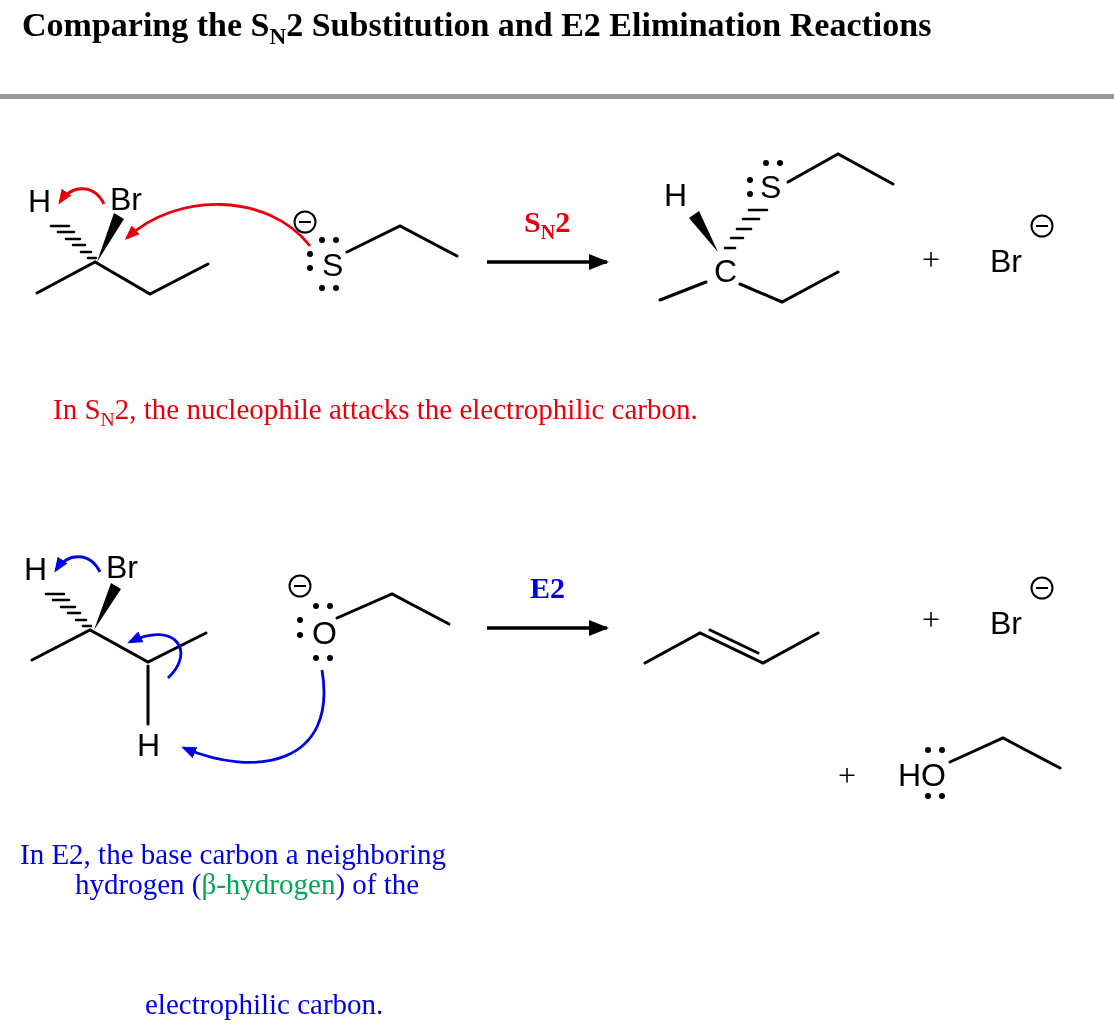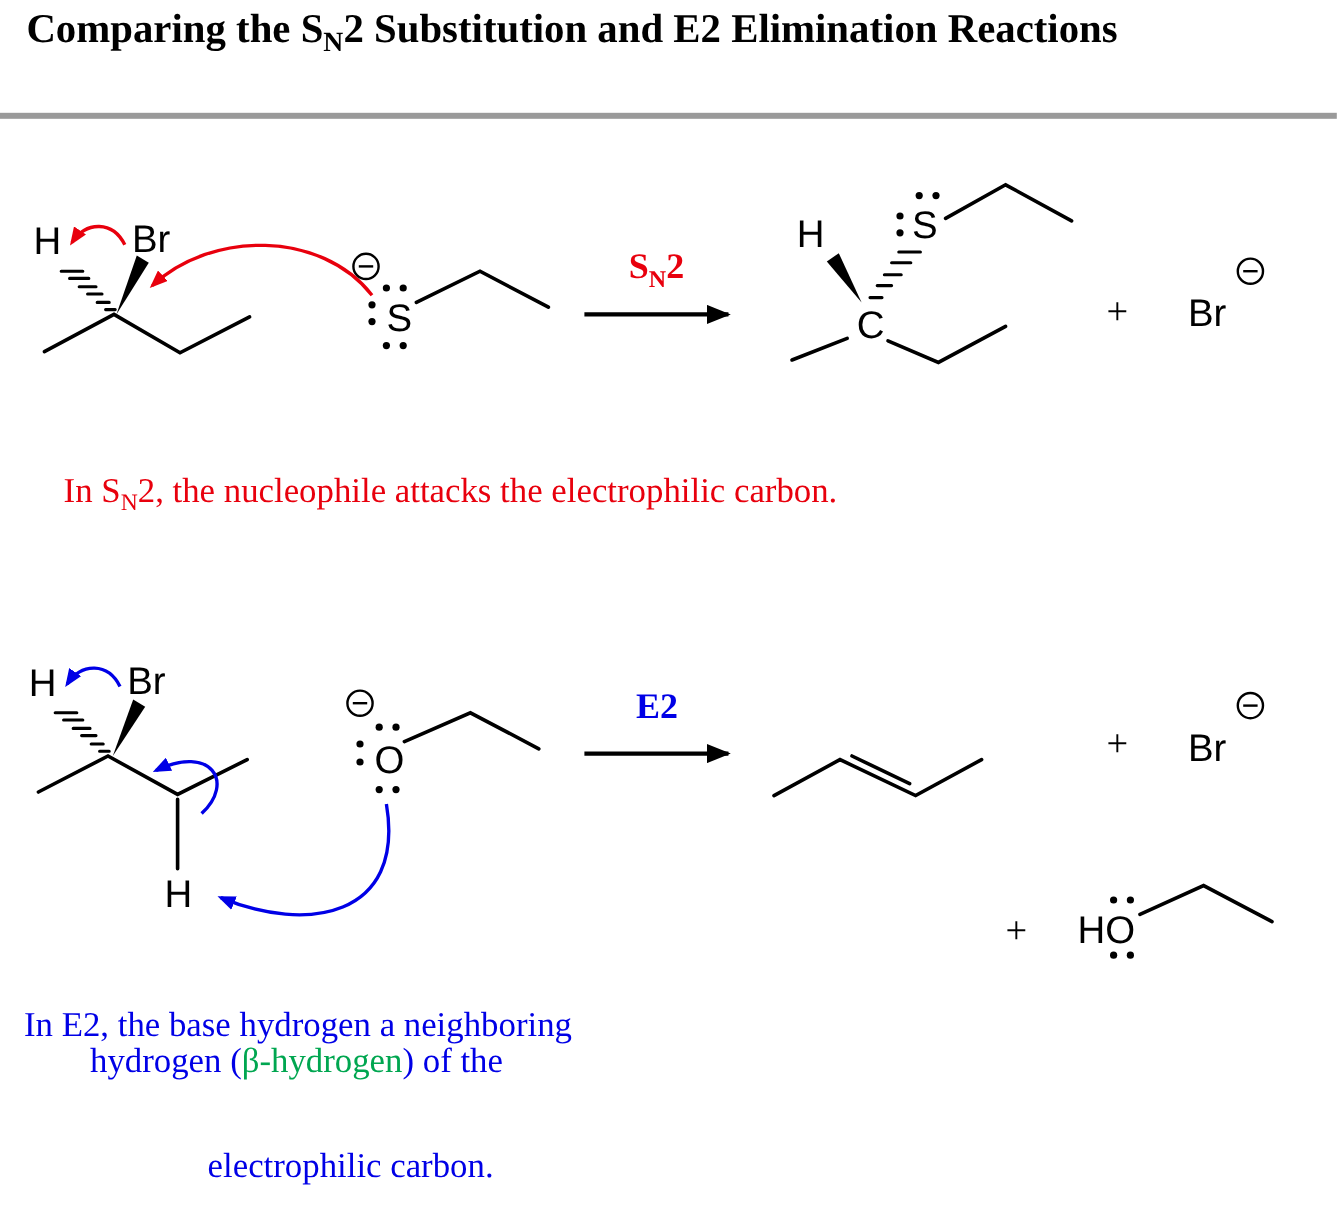--- a/index.html
+++ b/index.html
@@ -173,17 +173,17 @@
       </g>
       <path class="bond" d="M950 762 L1003 738 L1060 768"></path>
     </g>
   </g>
 </svg>
 
 <div class="abs caption caption-red" style="left:35px;top:393px;">
   <span>In S</span><sub>N</sub><span>2, the nucleophile attacks the electrophilic carbon.</span>
 </div>
 
-<div class="abs caption caption-blue" style="left:20px;top:838px;">In E2, the base hydrogen a neighboring</div>
+<div class="abs caption caption-blue" style="left:20px;top:838px;">In E2, the base carbon a neighboring</div>
 <div class="abs caption caption-blue" style="left:75px;top:868px;">
   <span>hydrogen (</span><span class="green-text">β-hydrogen</span><span>) of the</span>
 </div>
-<div class="abs caption caption-blue" style="left:145px;top:956px;margin-left:28px;">electrophilic carbon.</div>
+<div class="abs caption caption-blue" style="left:145px;top:988px;">electrophilic carbon.</div>
 
 </body></html>

